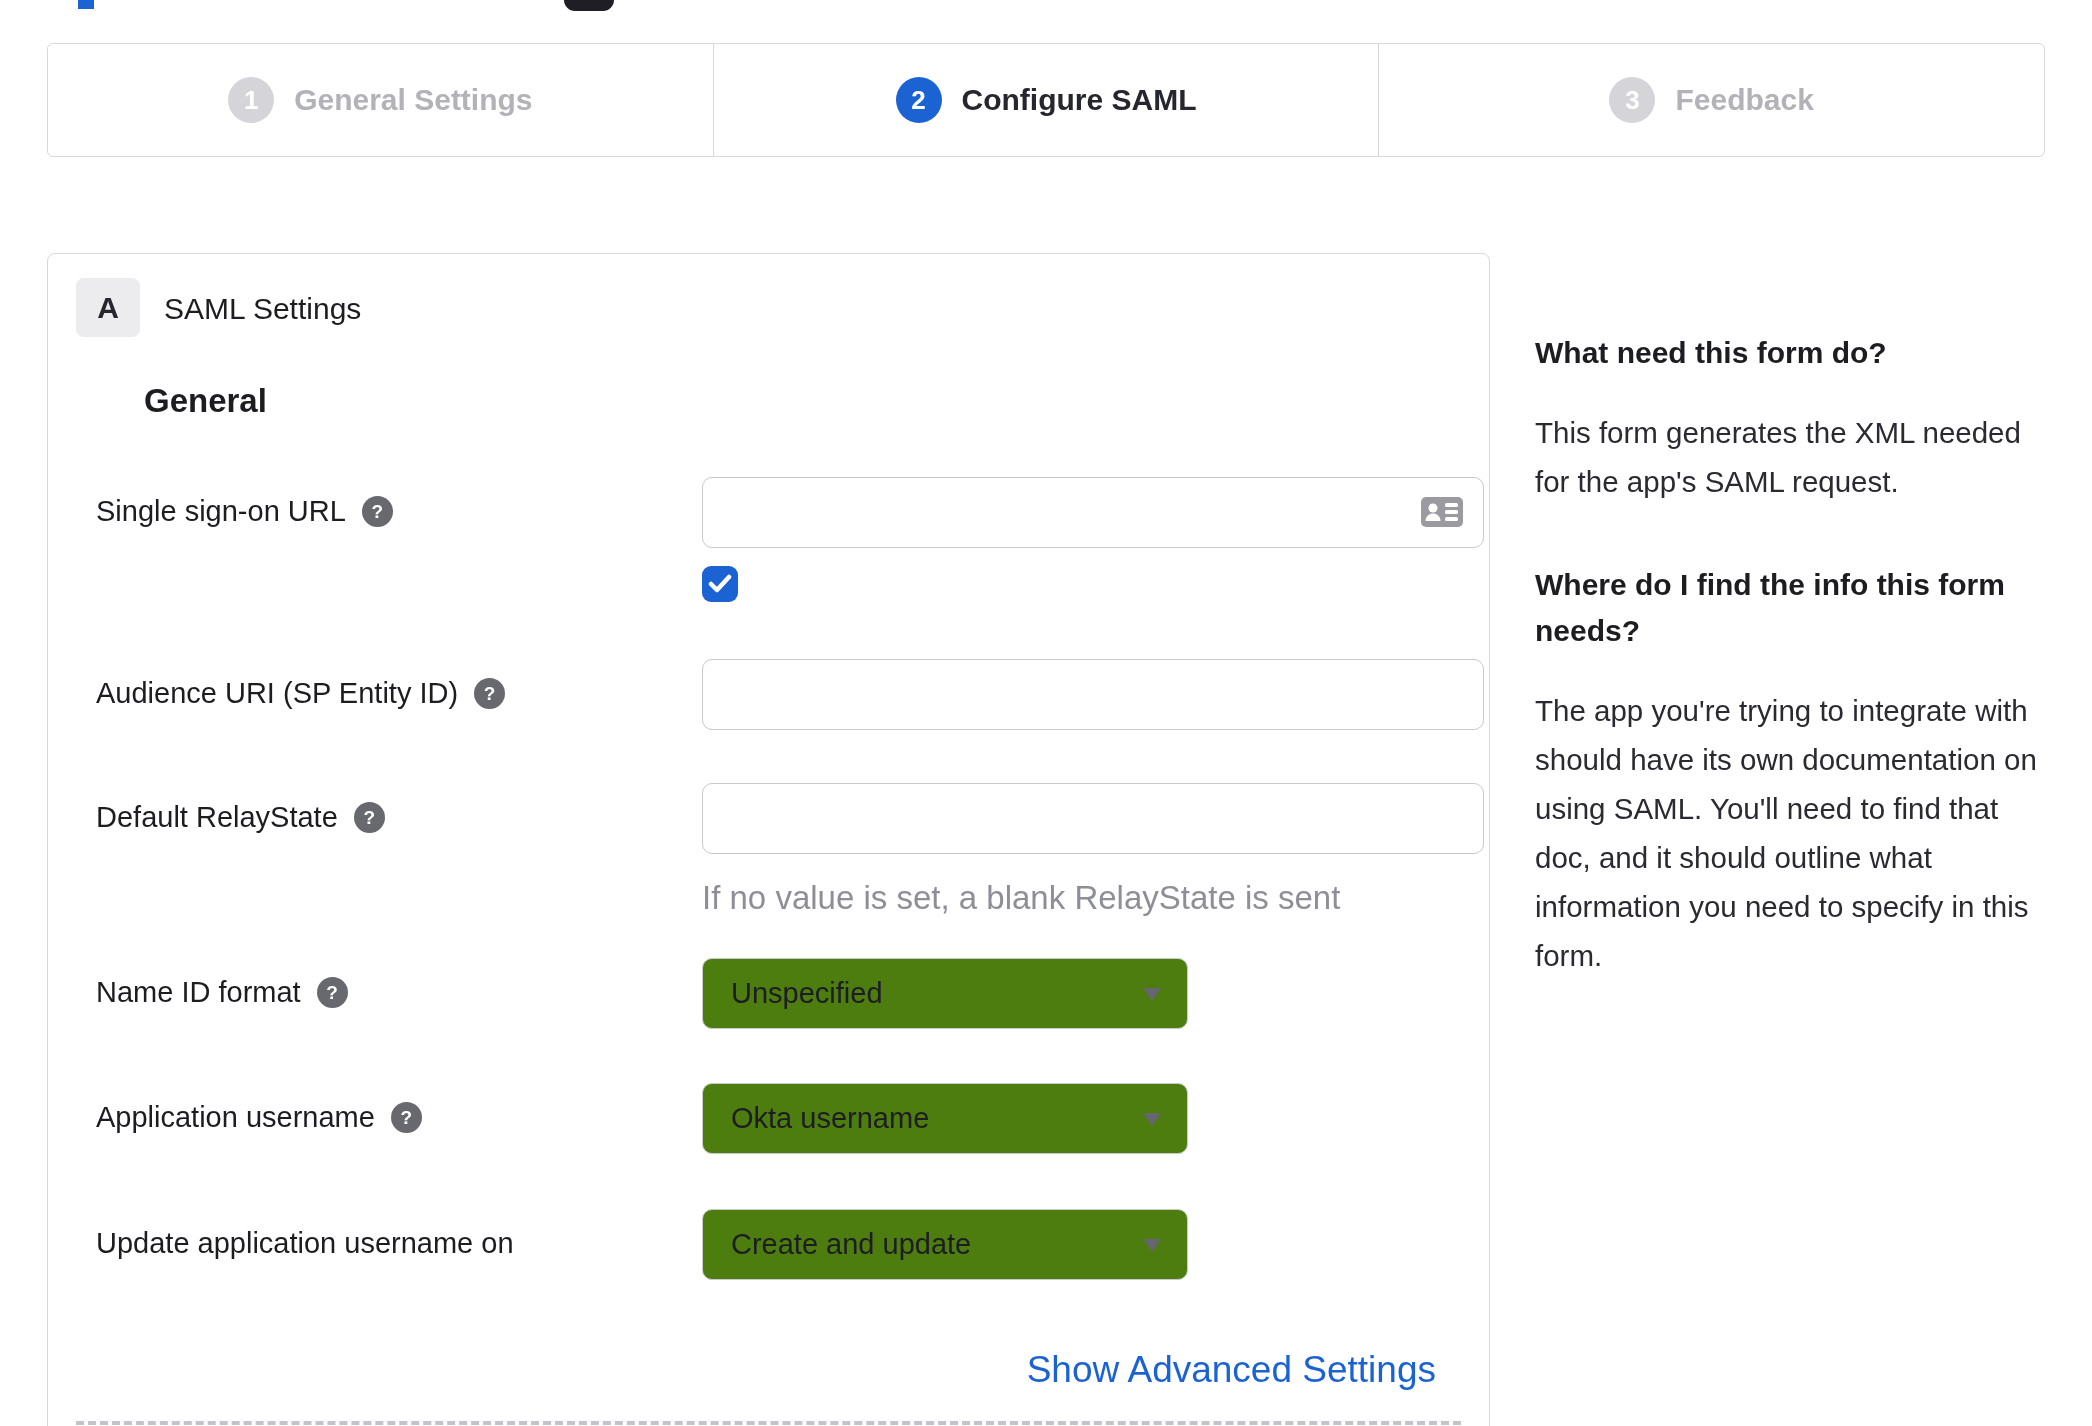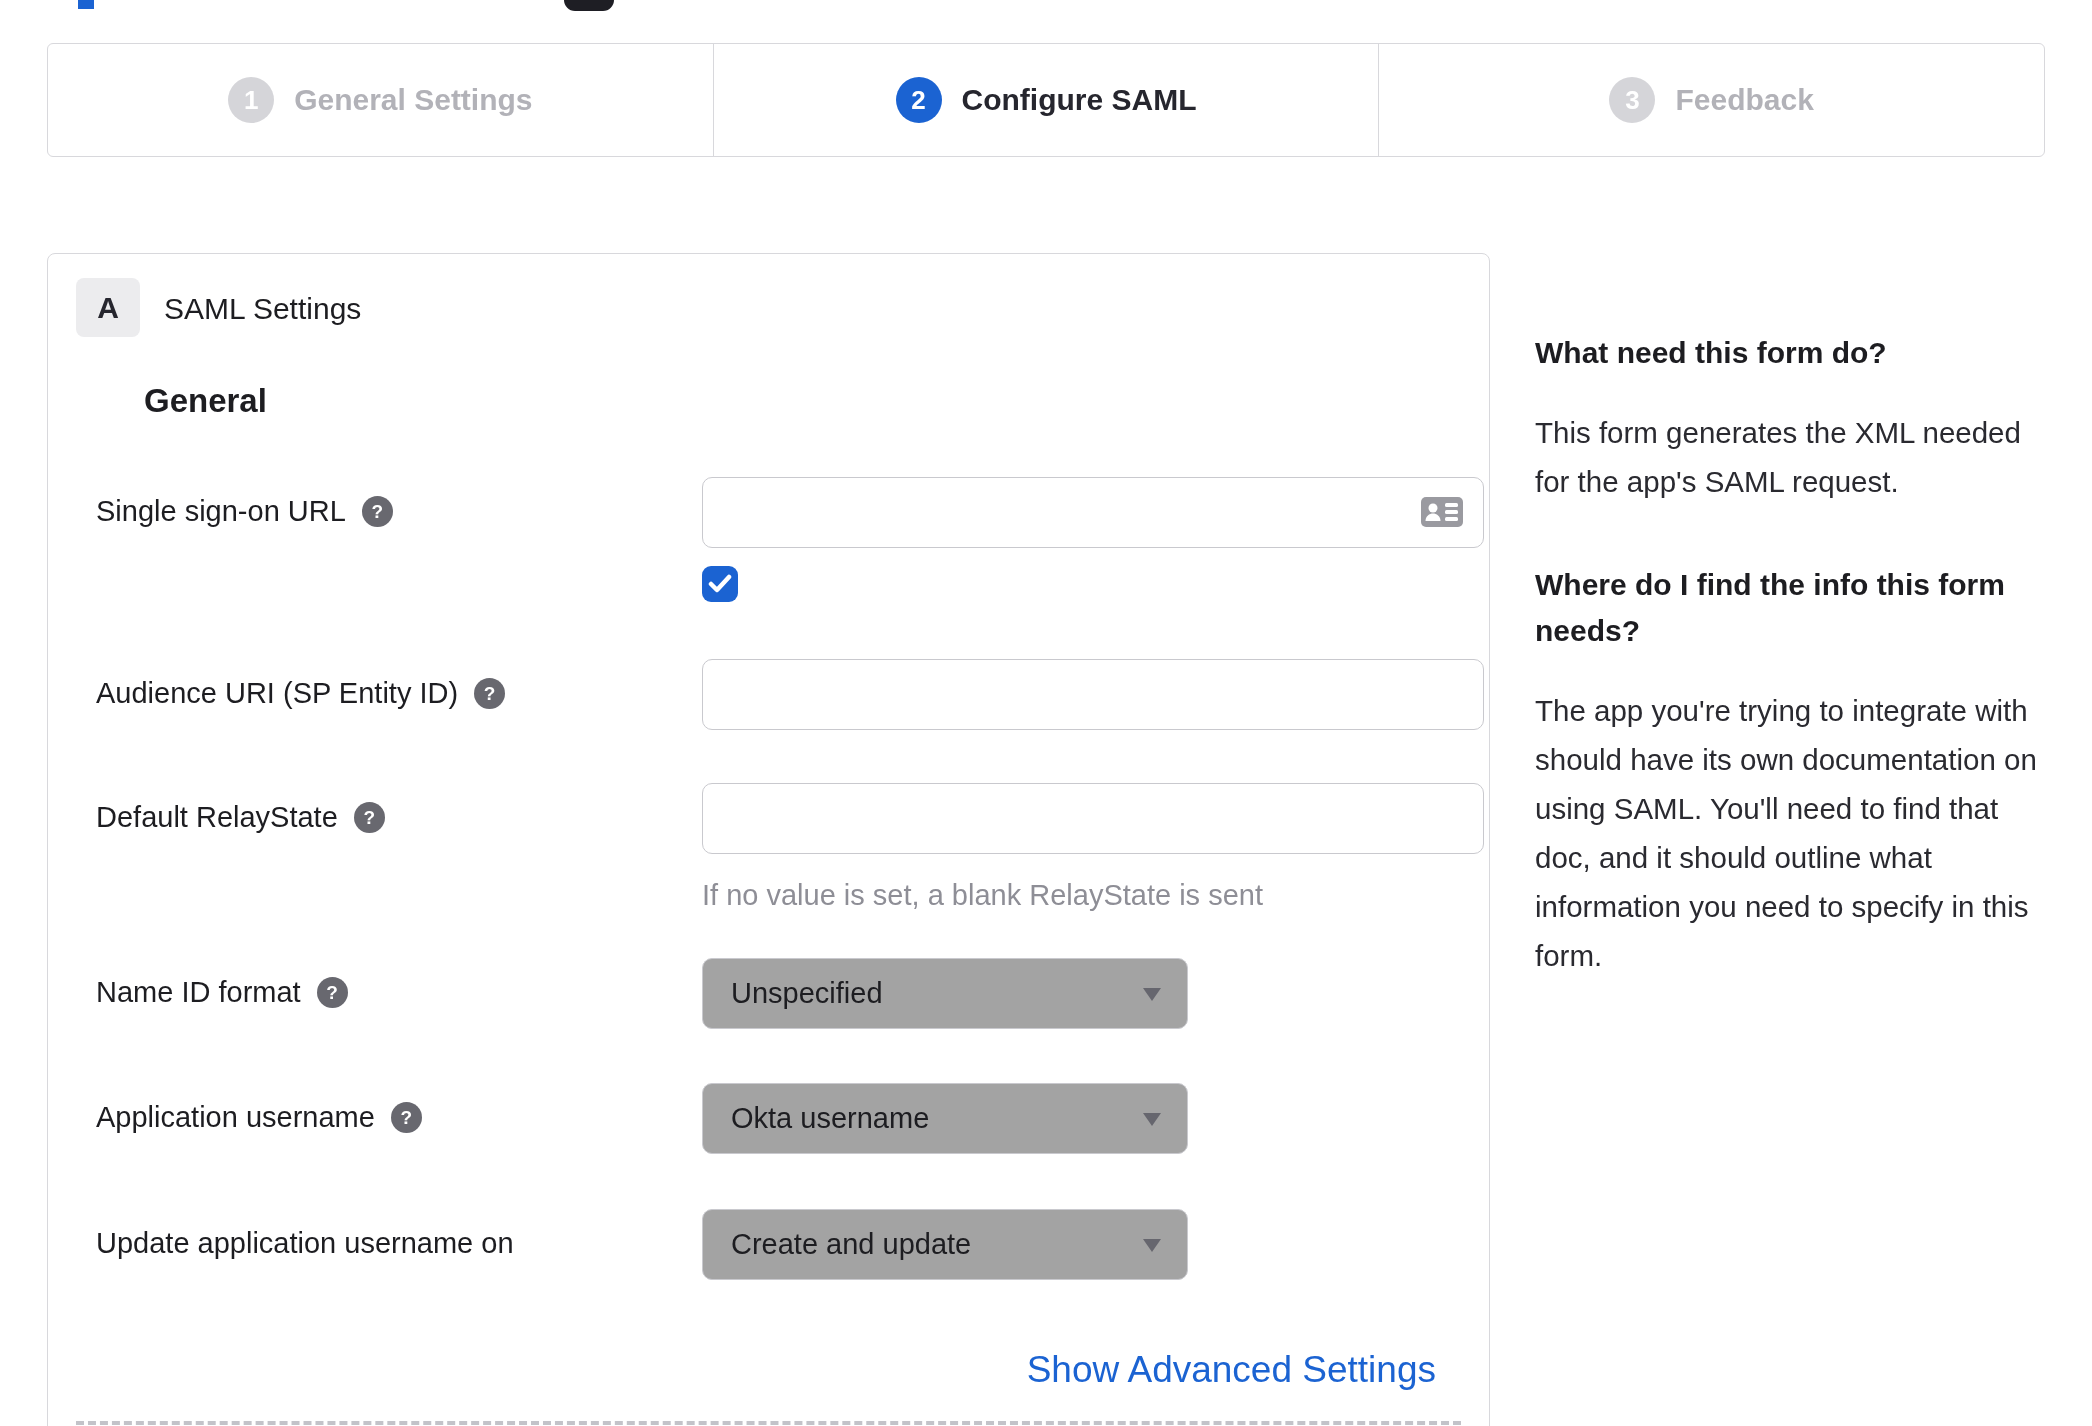--- a/index.html
+++ b/index.html
@@ -42,23 +42,23 @@
     background: #fff; font-size: 29px; padding: 0 70px 0 26px; color: #1d1d21; outline: none;
     font-family: "Liberation Sans", sans-serif; }
   .input-wrap { position: relative; width: 782px; }
   .card-icon { position: absolute; right: 20px; top: 17px; }
 
   .checkbox-row { position: absolute; left: 654px; display: flex; align-items: center; gap: 26px; }
   .checkbox { width: 36px; height: 36px; border-radius: 9px; background: #1b63d2; display: flex;
     align-items: center; justify-content: center; cursor: pointer; }
   .checkbox-label { font-size: 29px; color: #1d1d21; }
 
-  .hint { position: absolute; left: 654px; font-size: 29px; color: #8e8e96; }
+  .hint { position: absolute; left: 654px; font-size: 33px; color: #8e8e96; }
 
-  .select { width: 486px; height: 71px; border: 1px solid #c9c9ce; border-radius: 10px; background: #a3a3a3;
+  .select { width: 486px; height: 71px; border: 1px solid #c9c9ce; border-radius: 10px; background: #4d7c0f;
     position: relative; display: flex; align-items: center; padding-left: 28px; font-size: 29px;
     cursor: pointer; }
   .caret { position: absolute; right: 26px; top: 29px; width: 0; height: 0;
     border-left: 9px solid transparent; border-right: 9px solid transparent;
     border-top: 13px solid #66666e; }
 
   .adv-link { position: absolute; left: 654px; width: 734px; text-align: right; font-size: 37px;
     color: #1b63d2; cursor: pointer; text-decoration: none; }
   .dashes { position: absolute; left: 28px; right: 28px; top: 1167px; height: 0;
     border-top: 4px dashed #c3c3c9; }

